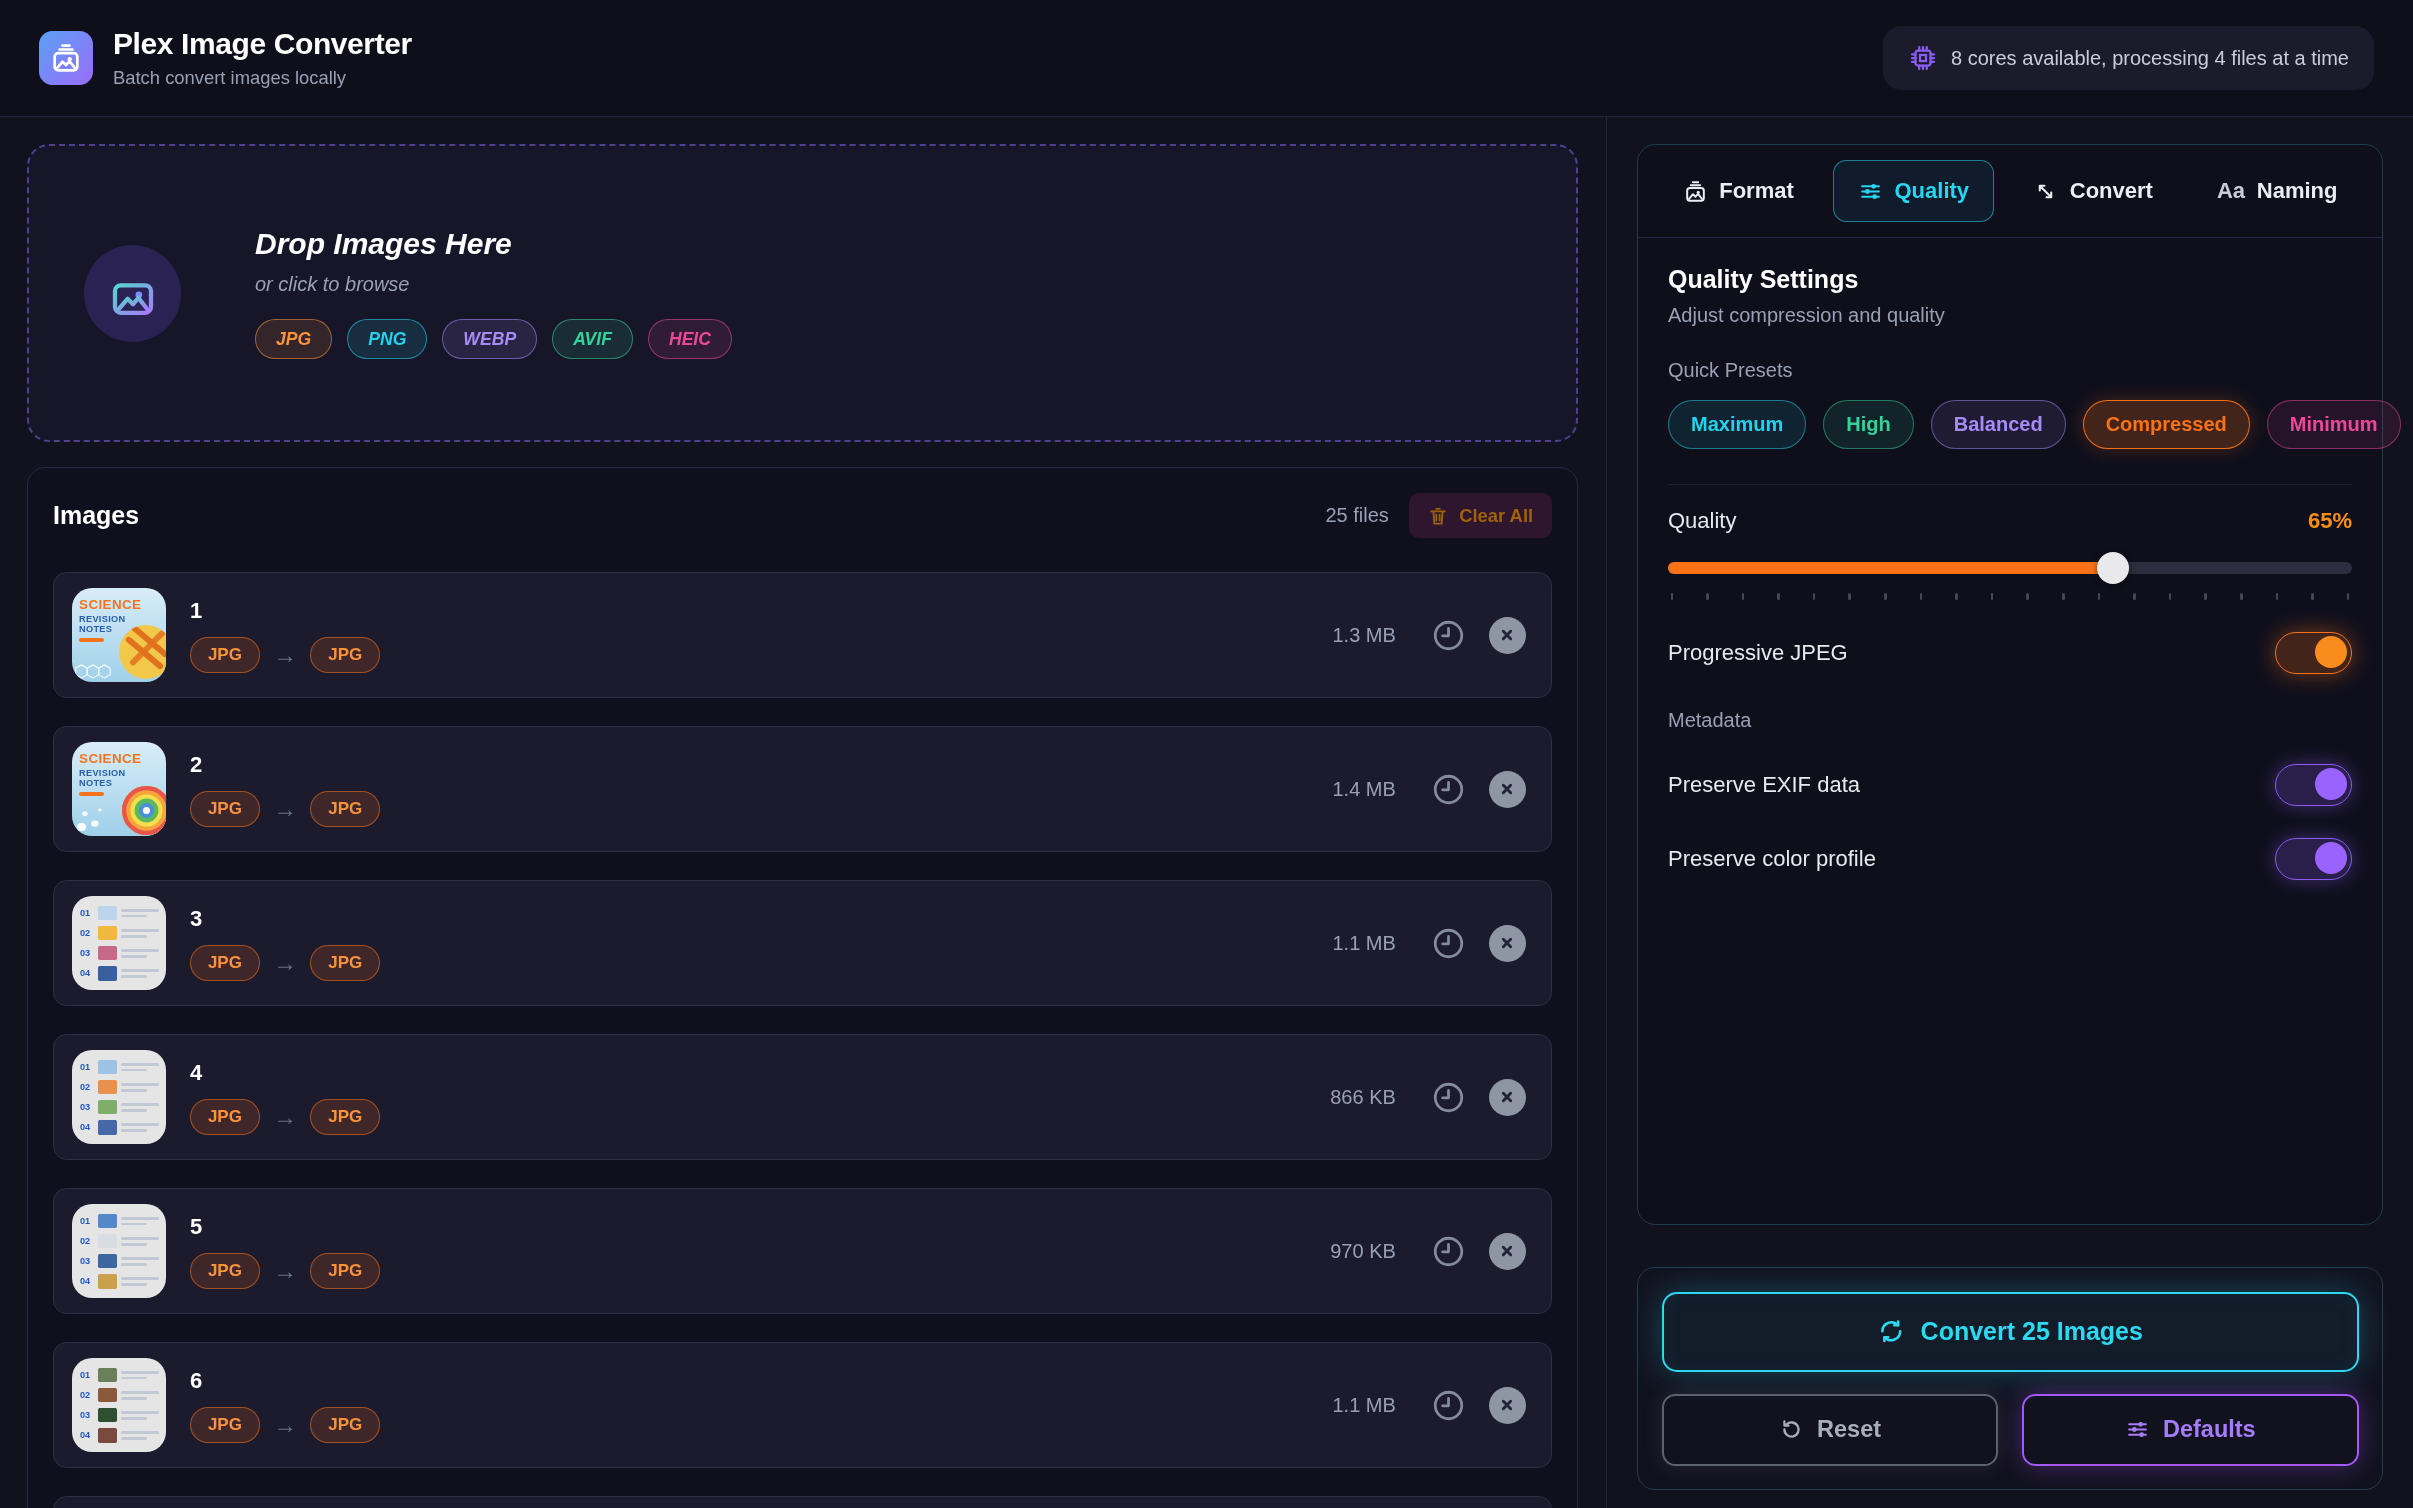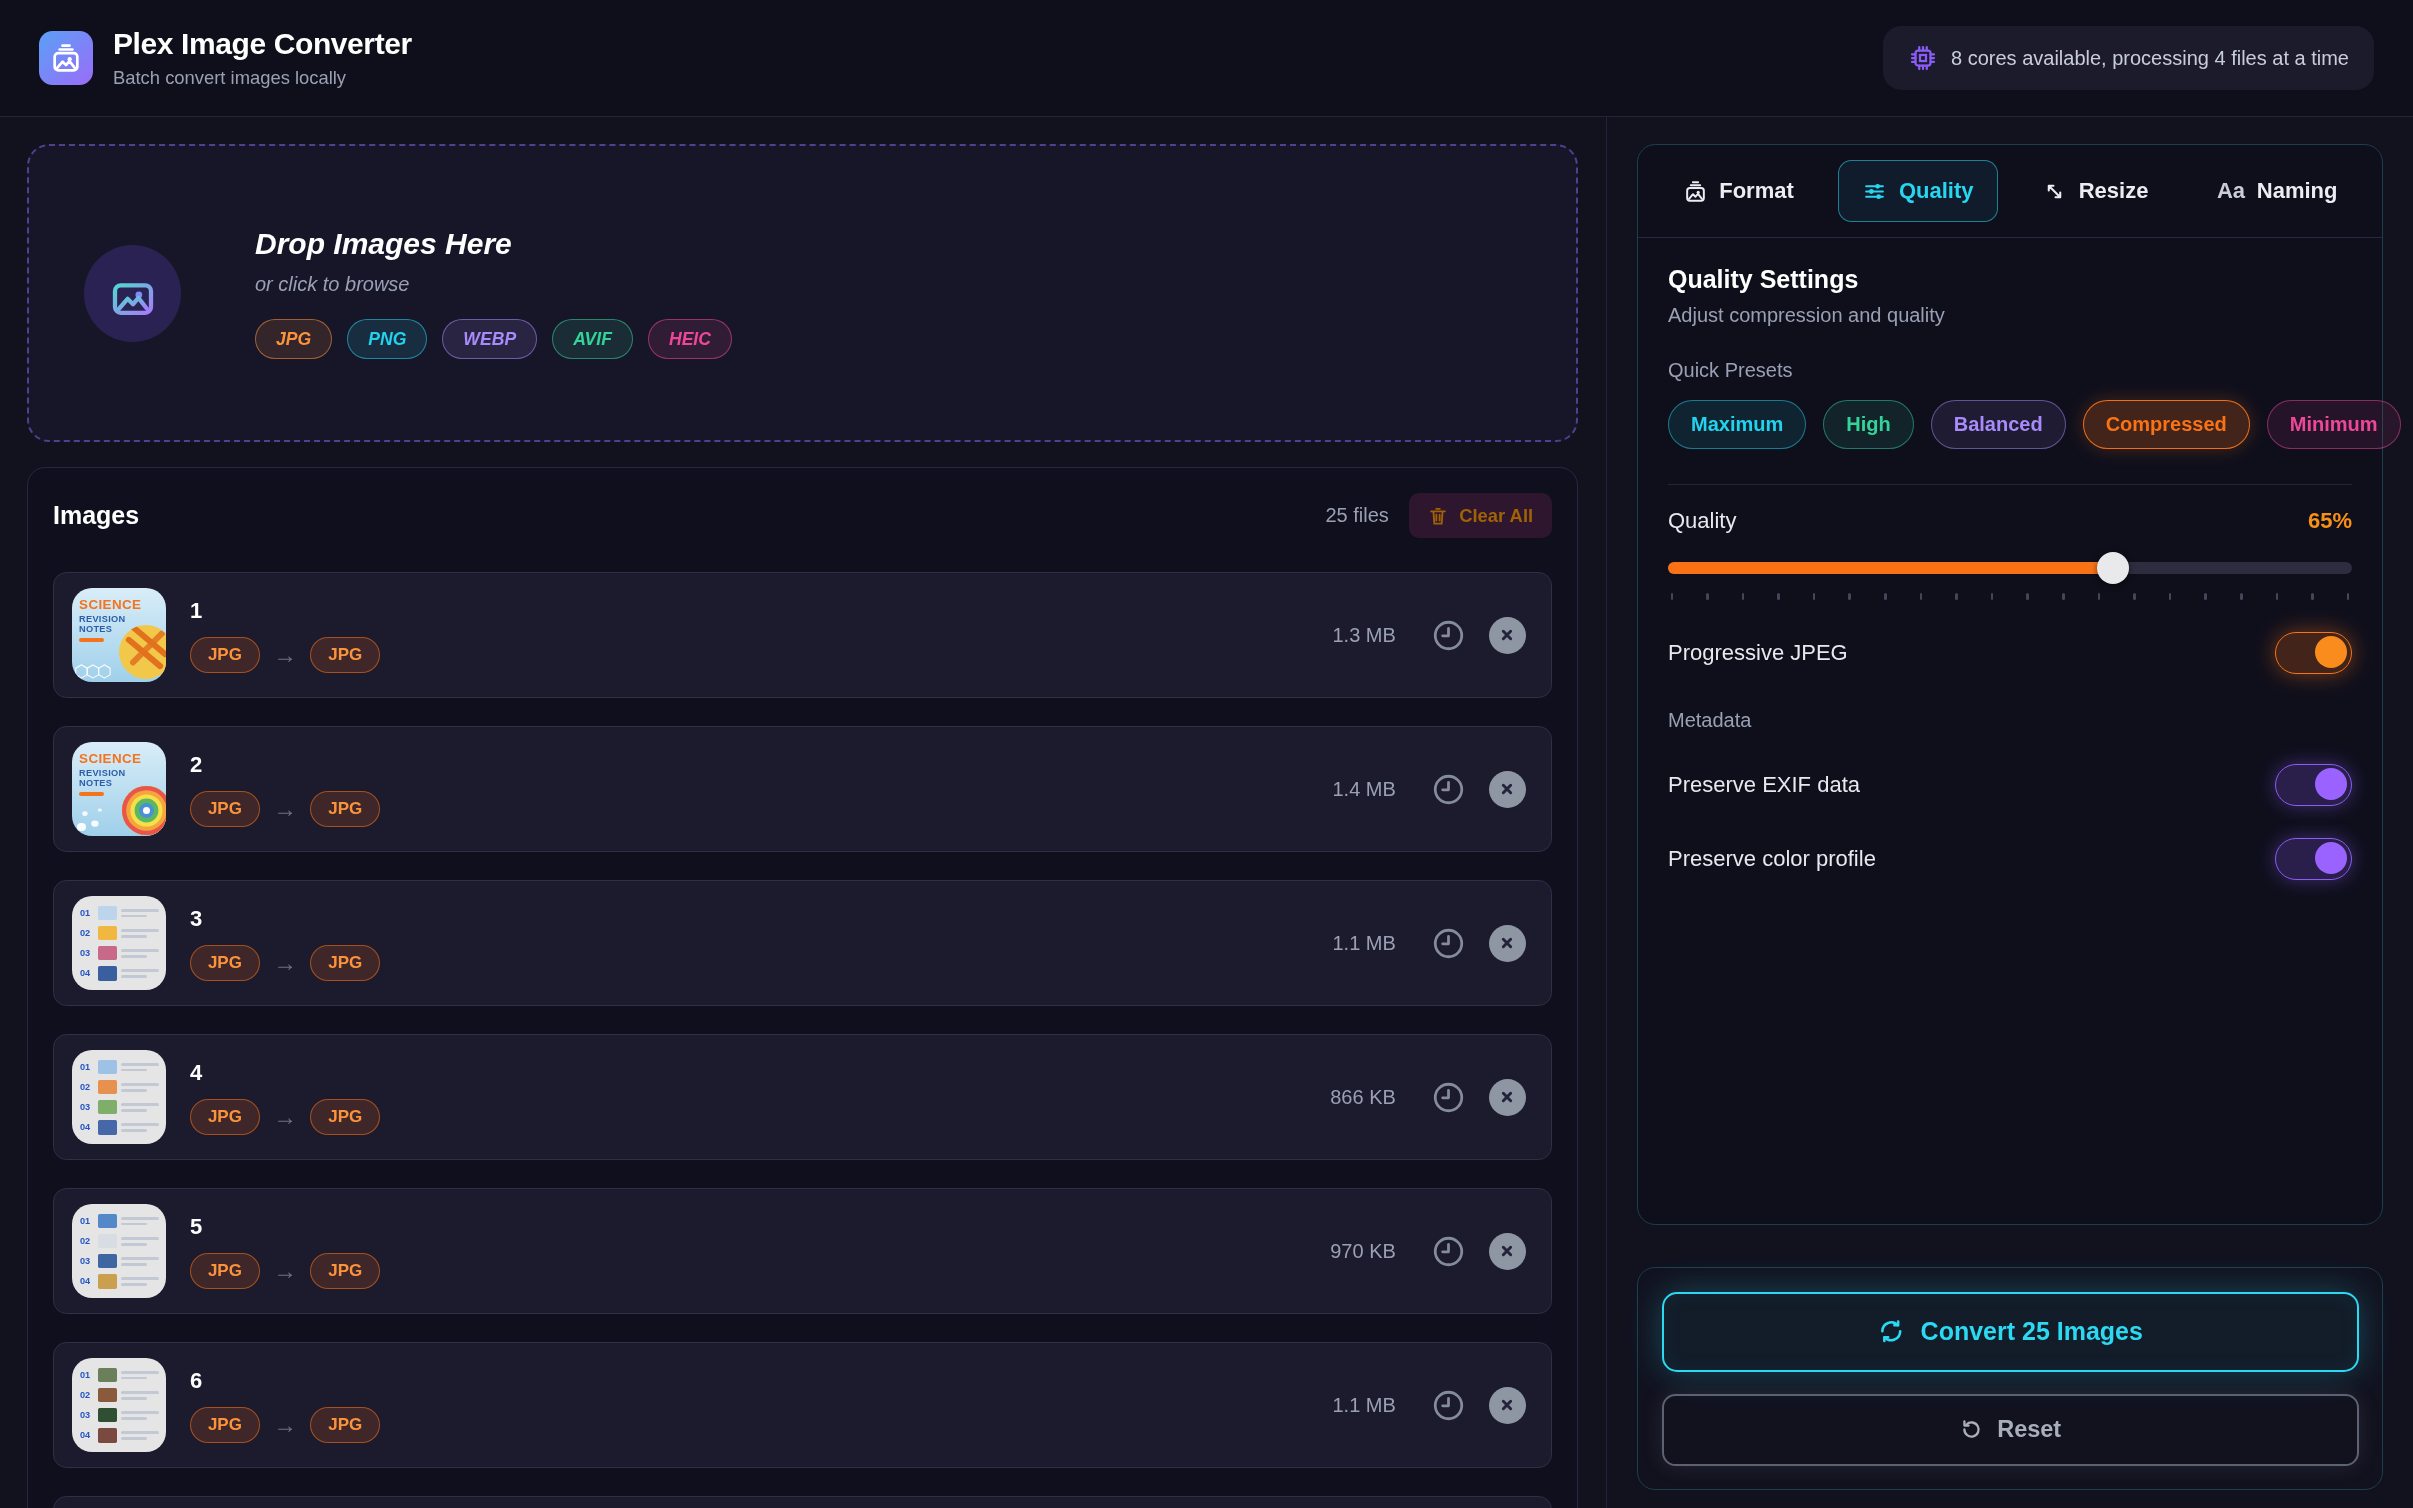--- a/index.html
+++ b/index.html
@@ -509,21 +509,21 @@
               </svg>
             </span>
             <span>Quality</span>
           </button>
           <button class="tab">
             <span style="display: flex;">
               <svg viewBox="0 0 24 24" fill="none" stroke="currentColor" stroke-width="2" stroke-linecap="round" stroke-linejoin="round" style="width: 25px; height: 25px;">
                 <path d="M6.5 6.5l11 11M6.5 6.5v4.5M6.5 6.5H11M17.5 17.5V13M17.5 17.5H13"></path>
               </svg>
             </span>
-            <span>Resize</span>
+            <span>Convert</span>
           </button>
           <button class="tab">
             <span class="aa">Aa</span>
             <span>Naming</span>
           </button>
         </div>
       <div class="sbody">
         <div class="s-h2">Quality Settings</div>
         <div class="s-sub">Adjust compression and quality</div>
         <div class="qp-label">Quick Presets</div>
@@ -597,18 +597,27 @@
         <span>Convert 25 Images</span>
       </button>
       <div class="actions-row">
         <button class="reset-btn">
           <svg viewBox="0 0 24 24" fill="none" stroke="currentColor" stroke-width="2.2" stroke-linecap="round" stroke-linejoin="round">
             <path d="M5.2 12a6.8 6.8 0 1 0 2-4.8"></path>
               <path d="M5.2 4.2v4h4"></path>
           </svg>
           <span>Reset</span>
         </button>
+        <button class="defaults-btn">
+          <svg viewBox="0 0 24 24" fill="none" stroke="currentColor" stroke-width="2" stroke-linecap="round">
+            <path d="M4 7h16M4 12h16M4 17h16"></path>
+            <circle cx="15" cy="7" r="2.3" fill="currentColor" stroke="none"></circle>
+            <circle cx="9" cy="12" r="2.3" fill="currentColor" stroke="none"></circle>
+            <circle cx="16" cy="17" r="2.3" fill="currentColor" stroke="none"></circle>
+          </svg>
+          <span>Defaults</span>
+        </button>
       </div>
     </div>
 
   </div>
 </div>
 
 
 </body></html>

